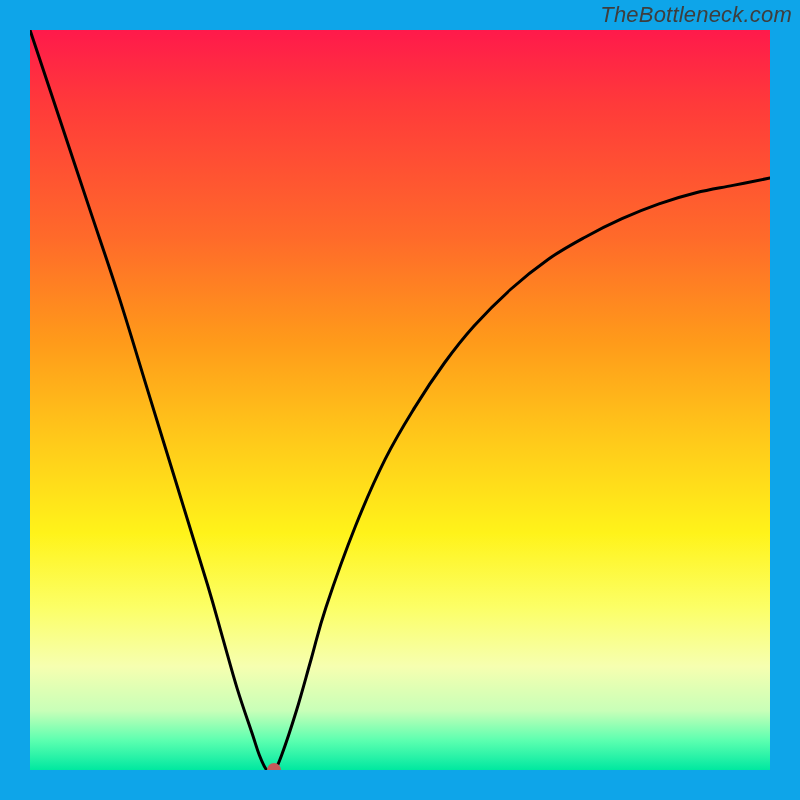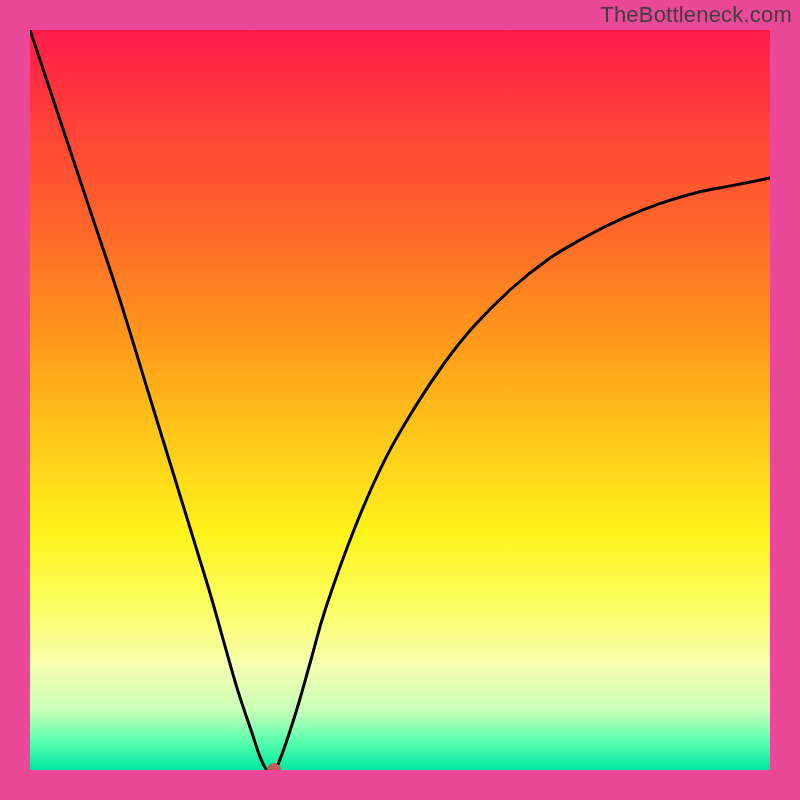--- a/index.html
+++ b/index.html
@@ -8,21 +8,22 @@
     width: 800px;
     height: 800px;
     background: #000;
     overflow: hidden;
     font-family: Arial, Helvetica, sans-serif;
   }
   .frame {
     position: relative;
     width: 800px;
     height: 800px;
-    background: #ec4899;
+    background: #0ea5e9;
+    font-style: italic;
   }
   .watermark {
     position: absolute;
     top: 2px;
     right: 8px;
     color: #3e3e3e;
     font-size: 22px;
     font-weight: 500;
     letter-spacing: 0.2px;
     z-index: 10;

